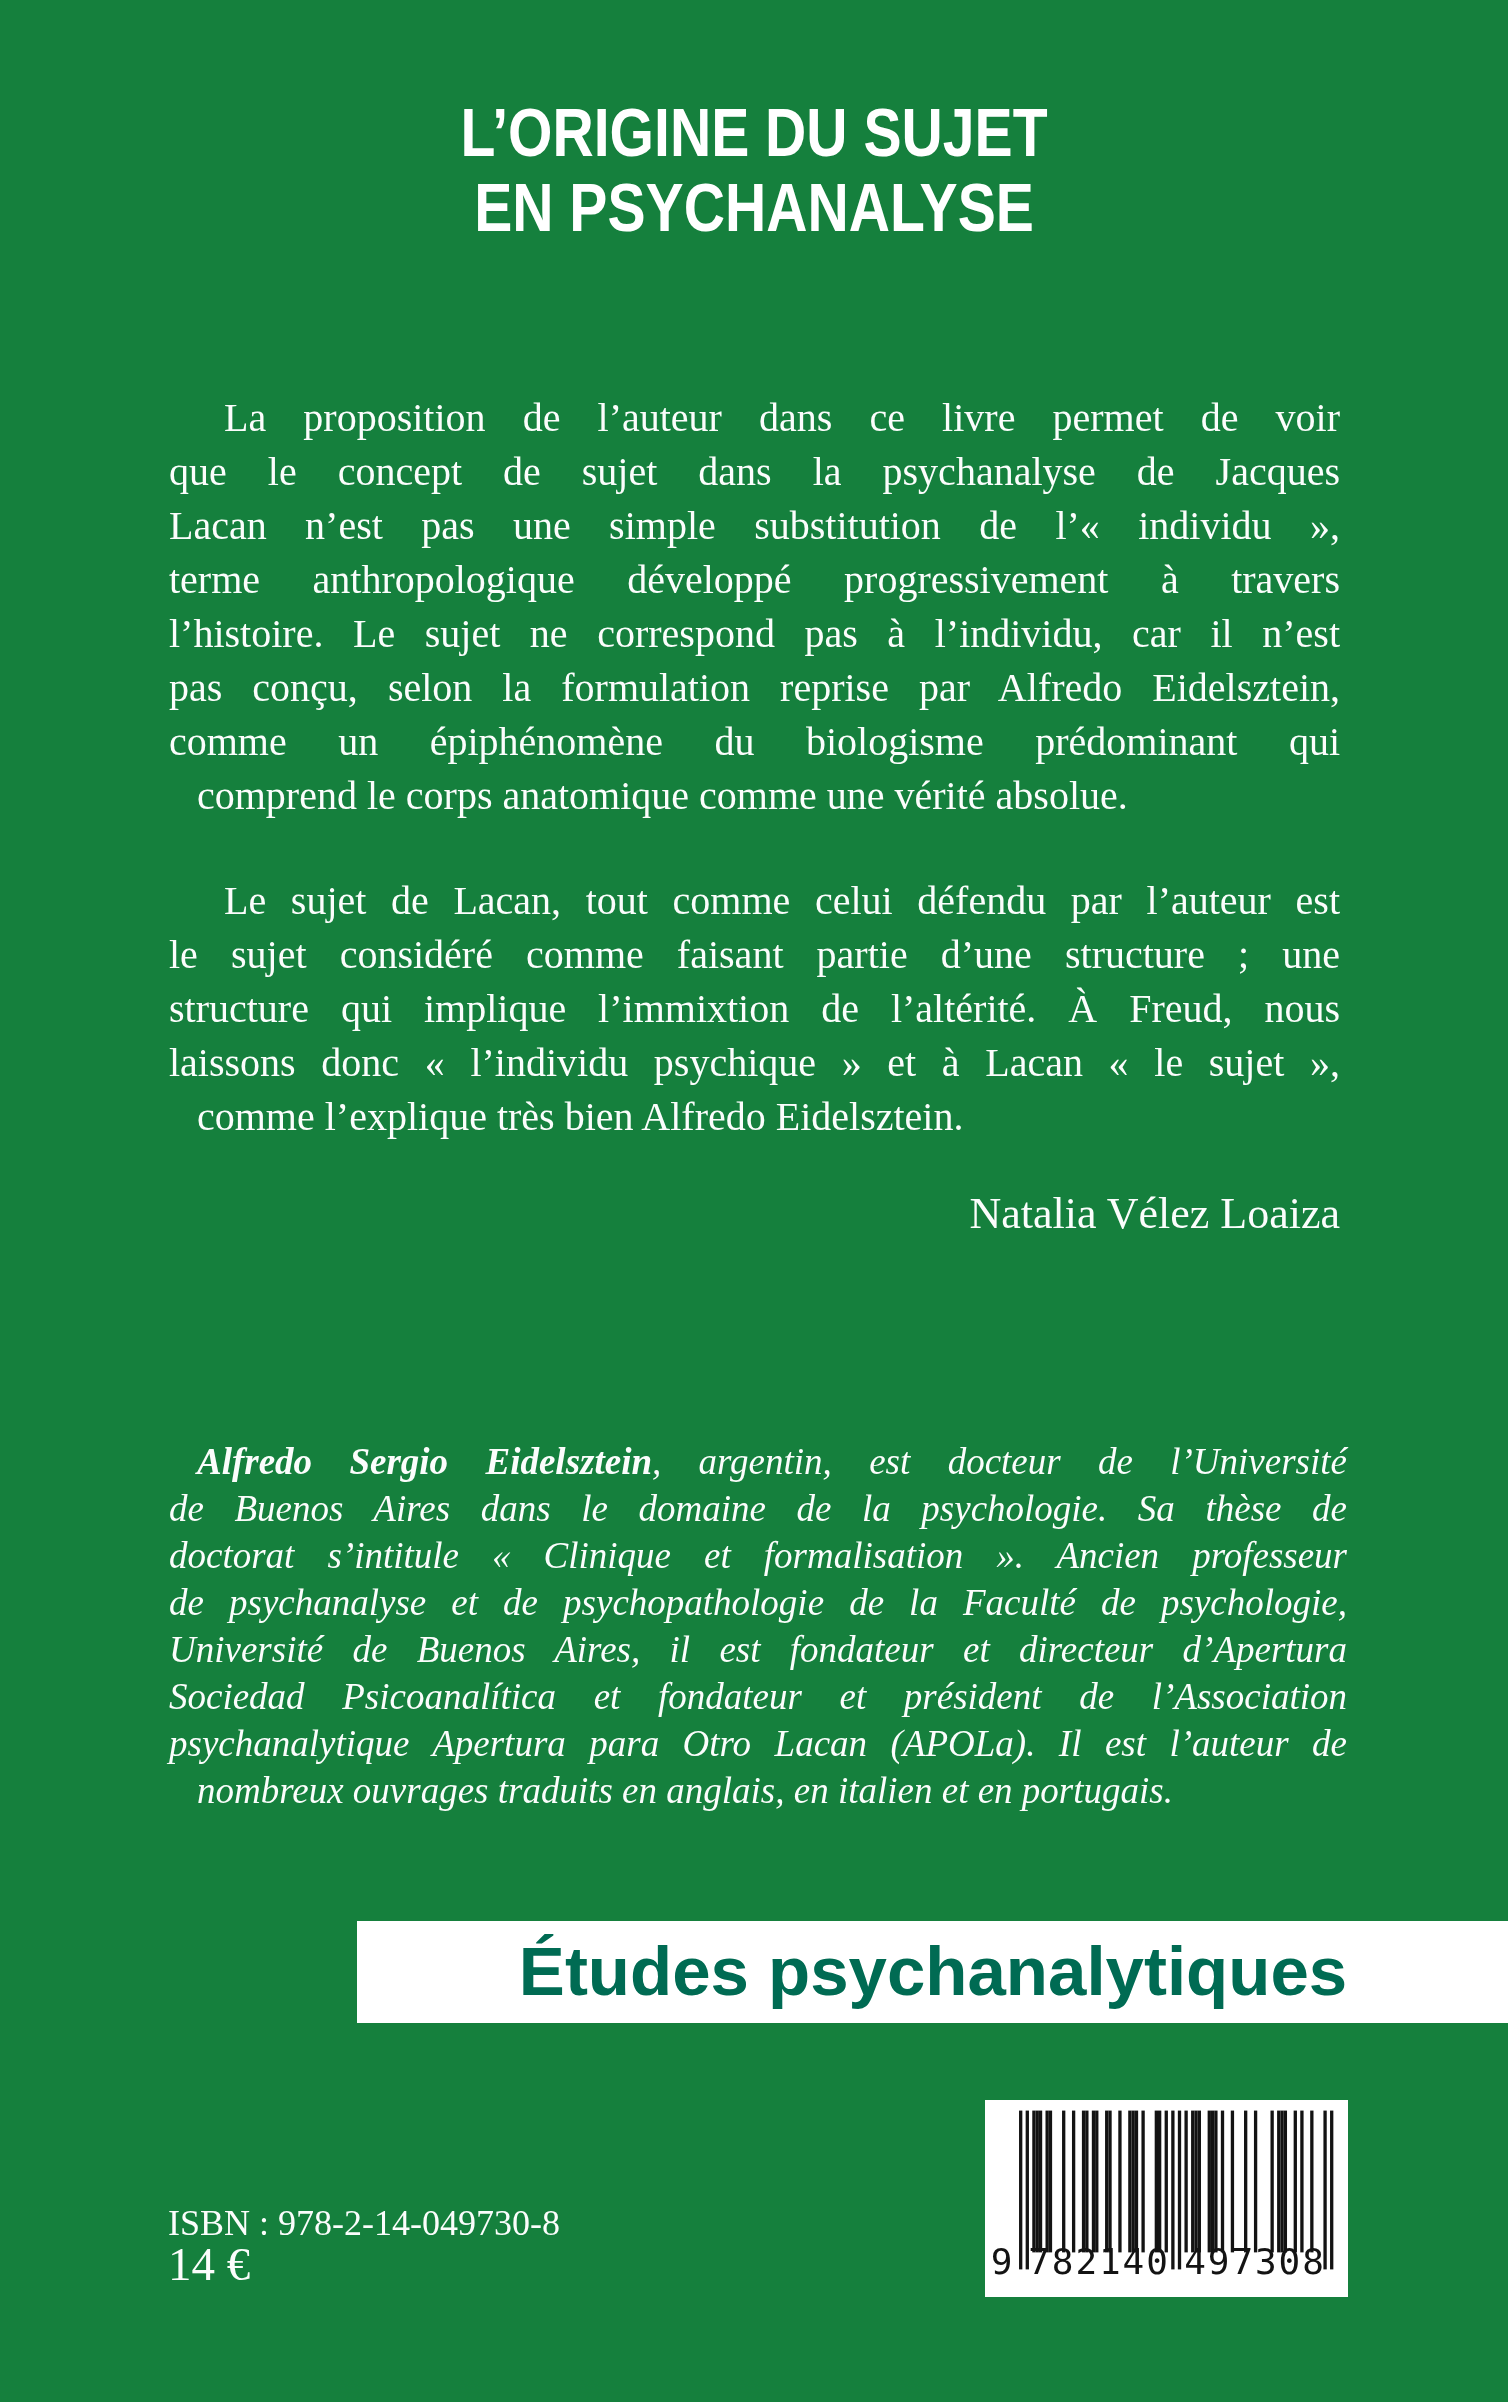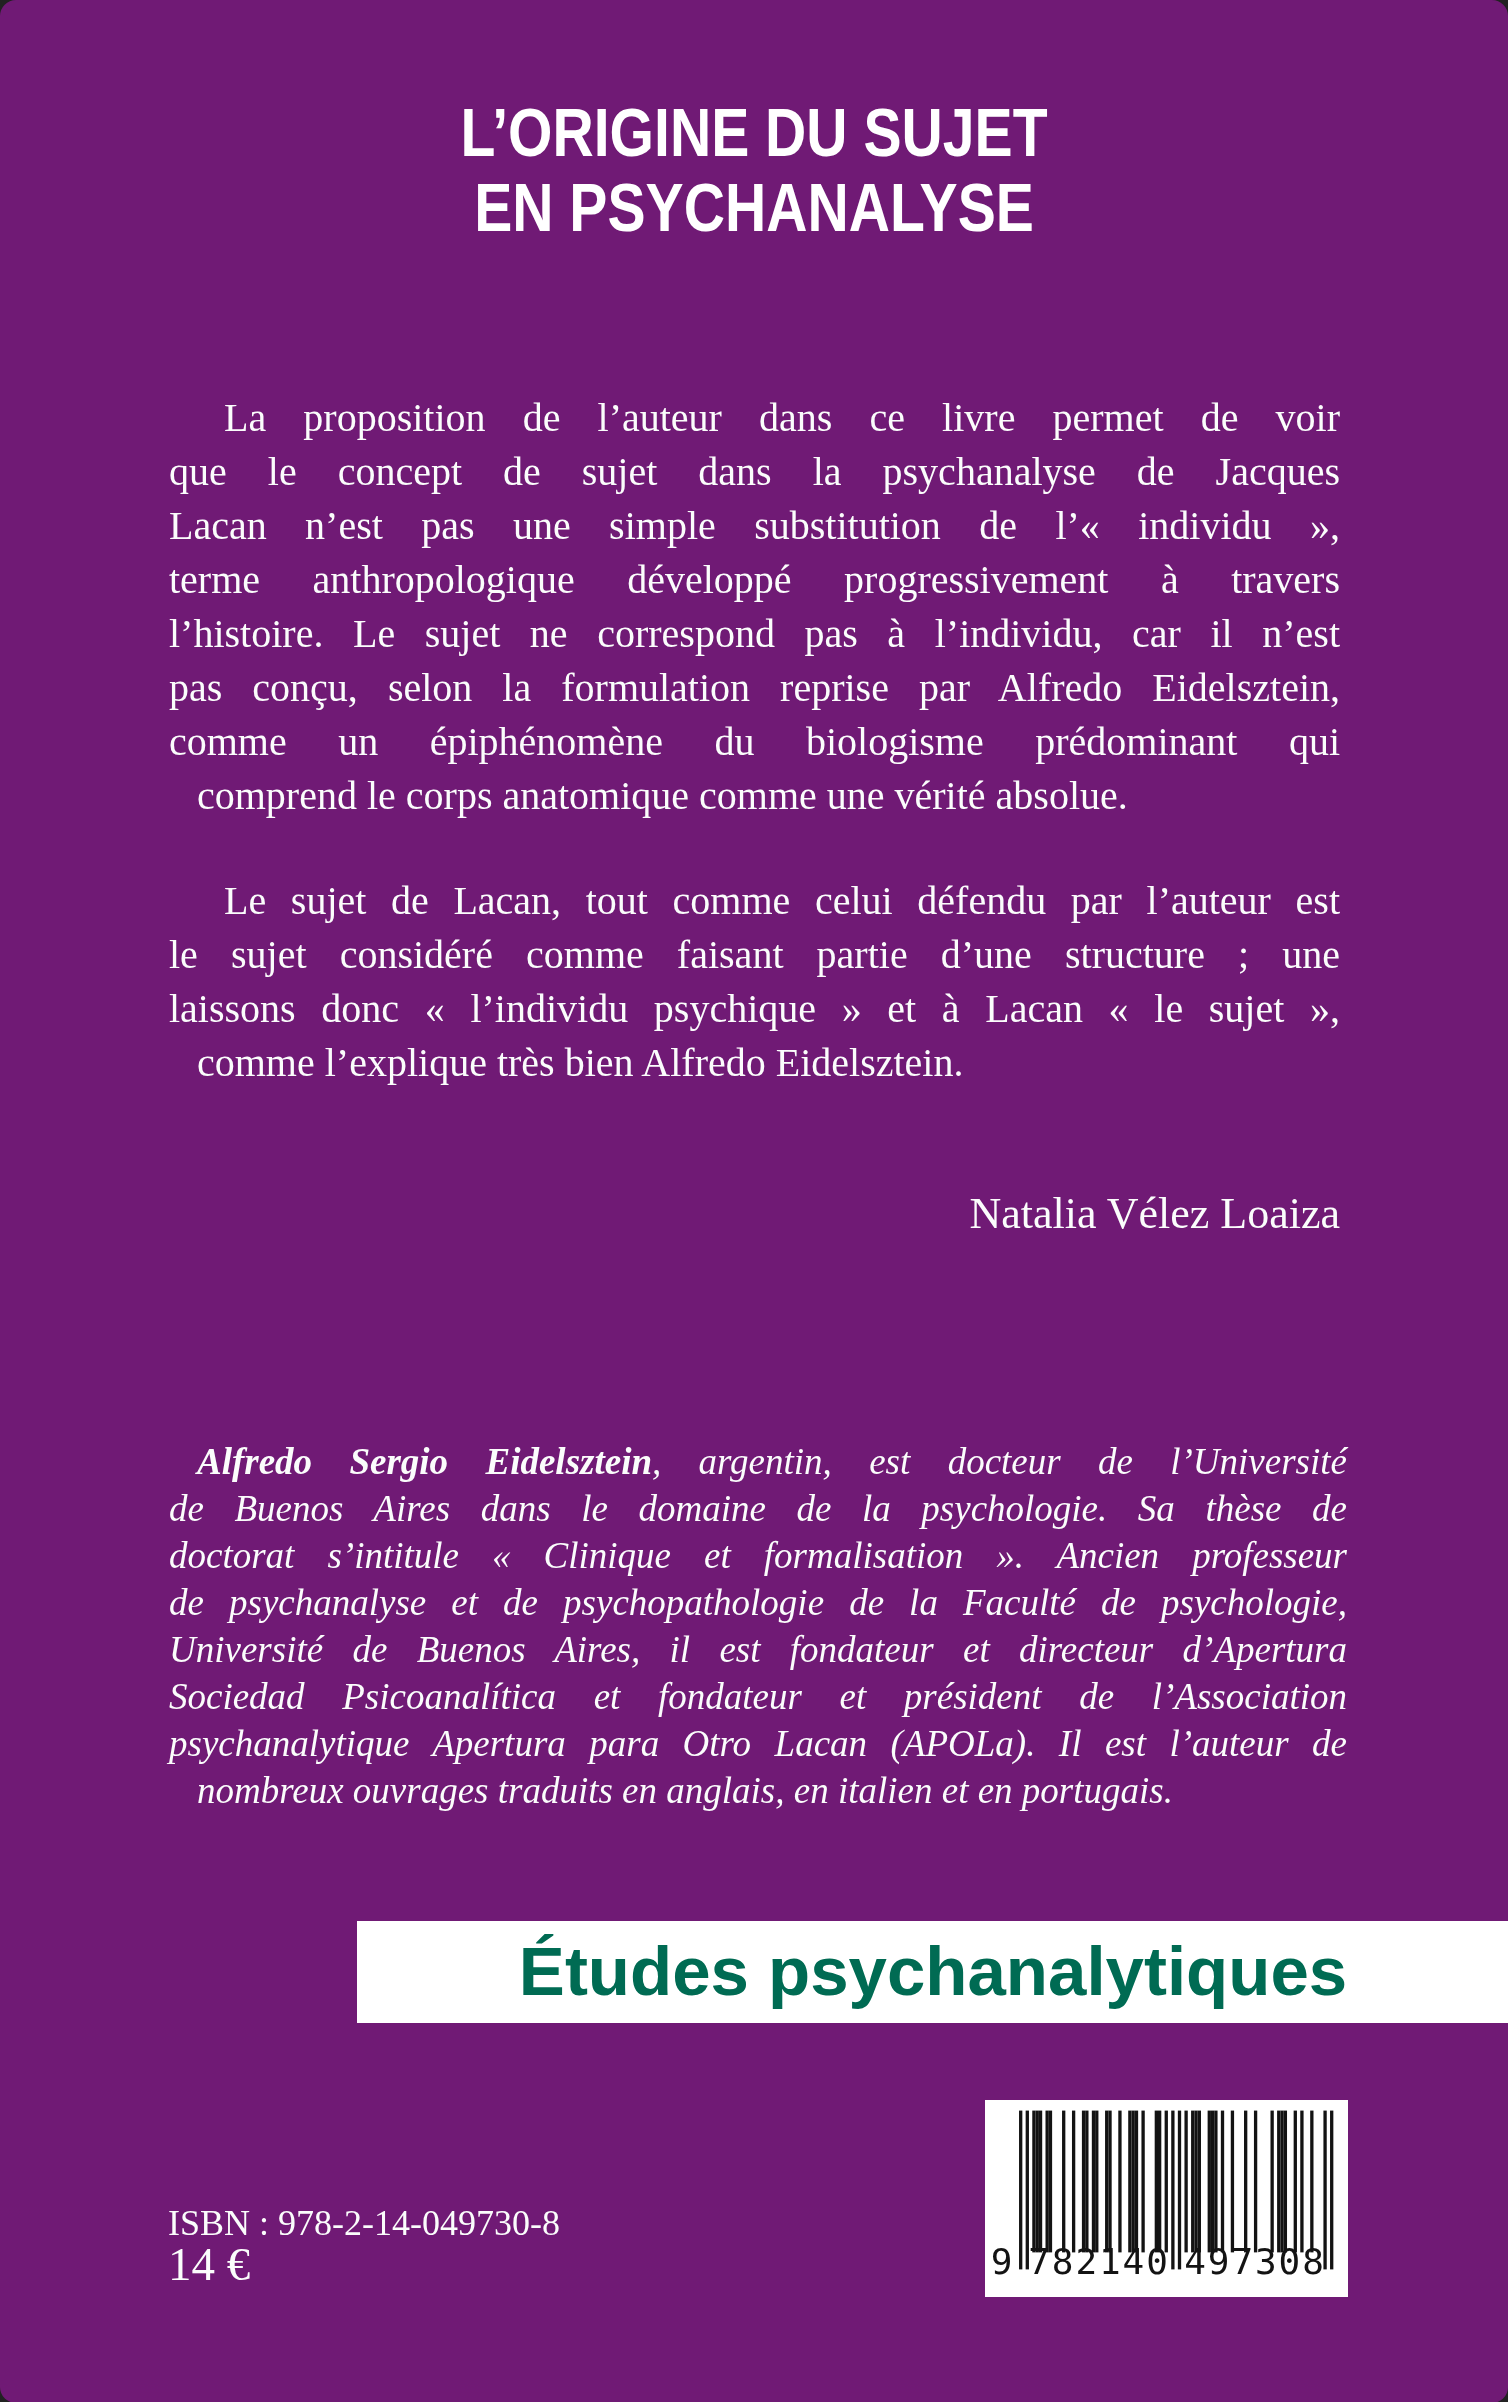--- a/index.html
+++ b/index.html
@@ -1,24 +1,23 @@
 <!DOCTYPE html>
 <html style="font-size:15px"><head>
 <meta charset="utf-8">
 <style>
   html, body { margin: 0; padding: 0; background: #222; }
   .cover {
     position: relative;
     width: 1508px;
     height: 2403px;
-    background: #701a75;
+    background: #15803d;
     overflow: hidden;
     font-family: "Liberation Serif", serif;
     color: #FBFDFC;
-    border-radius: 16px;
   }
   
   .title {
     position: absolute;
     top: 95px;
     left: 0;
     width: 100%;
     text-align: center;
     font-family: "Liberation Sans", sans-serif;
     font-weight: bold;
@@ -150,20 +149,21 @@
       <div>terme anthropologique développé progressivement à travers</div>
       <div>l’histoire. Le sujet ne correspond pas à l’individu, car il n’est</div>
       <div>pas conçu, selon la formulation reprise par Alfredo Eidelsztein,</div>
       <div>comme un épiphénomène du biologisme prédominant qui</div>
       <div>comprend le corps anatomique comme une vérité absolue.</div>
     </div>
 
   <div class="textblock p2 p-lines indent-first">
       <div>Le sujet de Lacan, tout comme celui défendu par l’auteur est</div>
       <div>le sujet considéré comme faisant partie d’une structure ; une</div>
+      <div>structure qui implique l’immixtion de l’altérité. À Freud, nous</div>
       <div>laissons donc « l’individu psychique » et à Lacan « le sujet »,</div>
       <div>comme l’explique très bien Alfredo Eidelsztein.</div>
     </div>
 
   <div class="signature">Natalia Vélez Loaiza</div>
 
   <div class="bio">
     <div class="bio-first">
       <span class="bold-name">Alfredo Sergio Eidelsztein</span><span>, argentin, est docteur de l’Université</span>
     </div>

